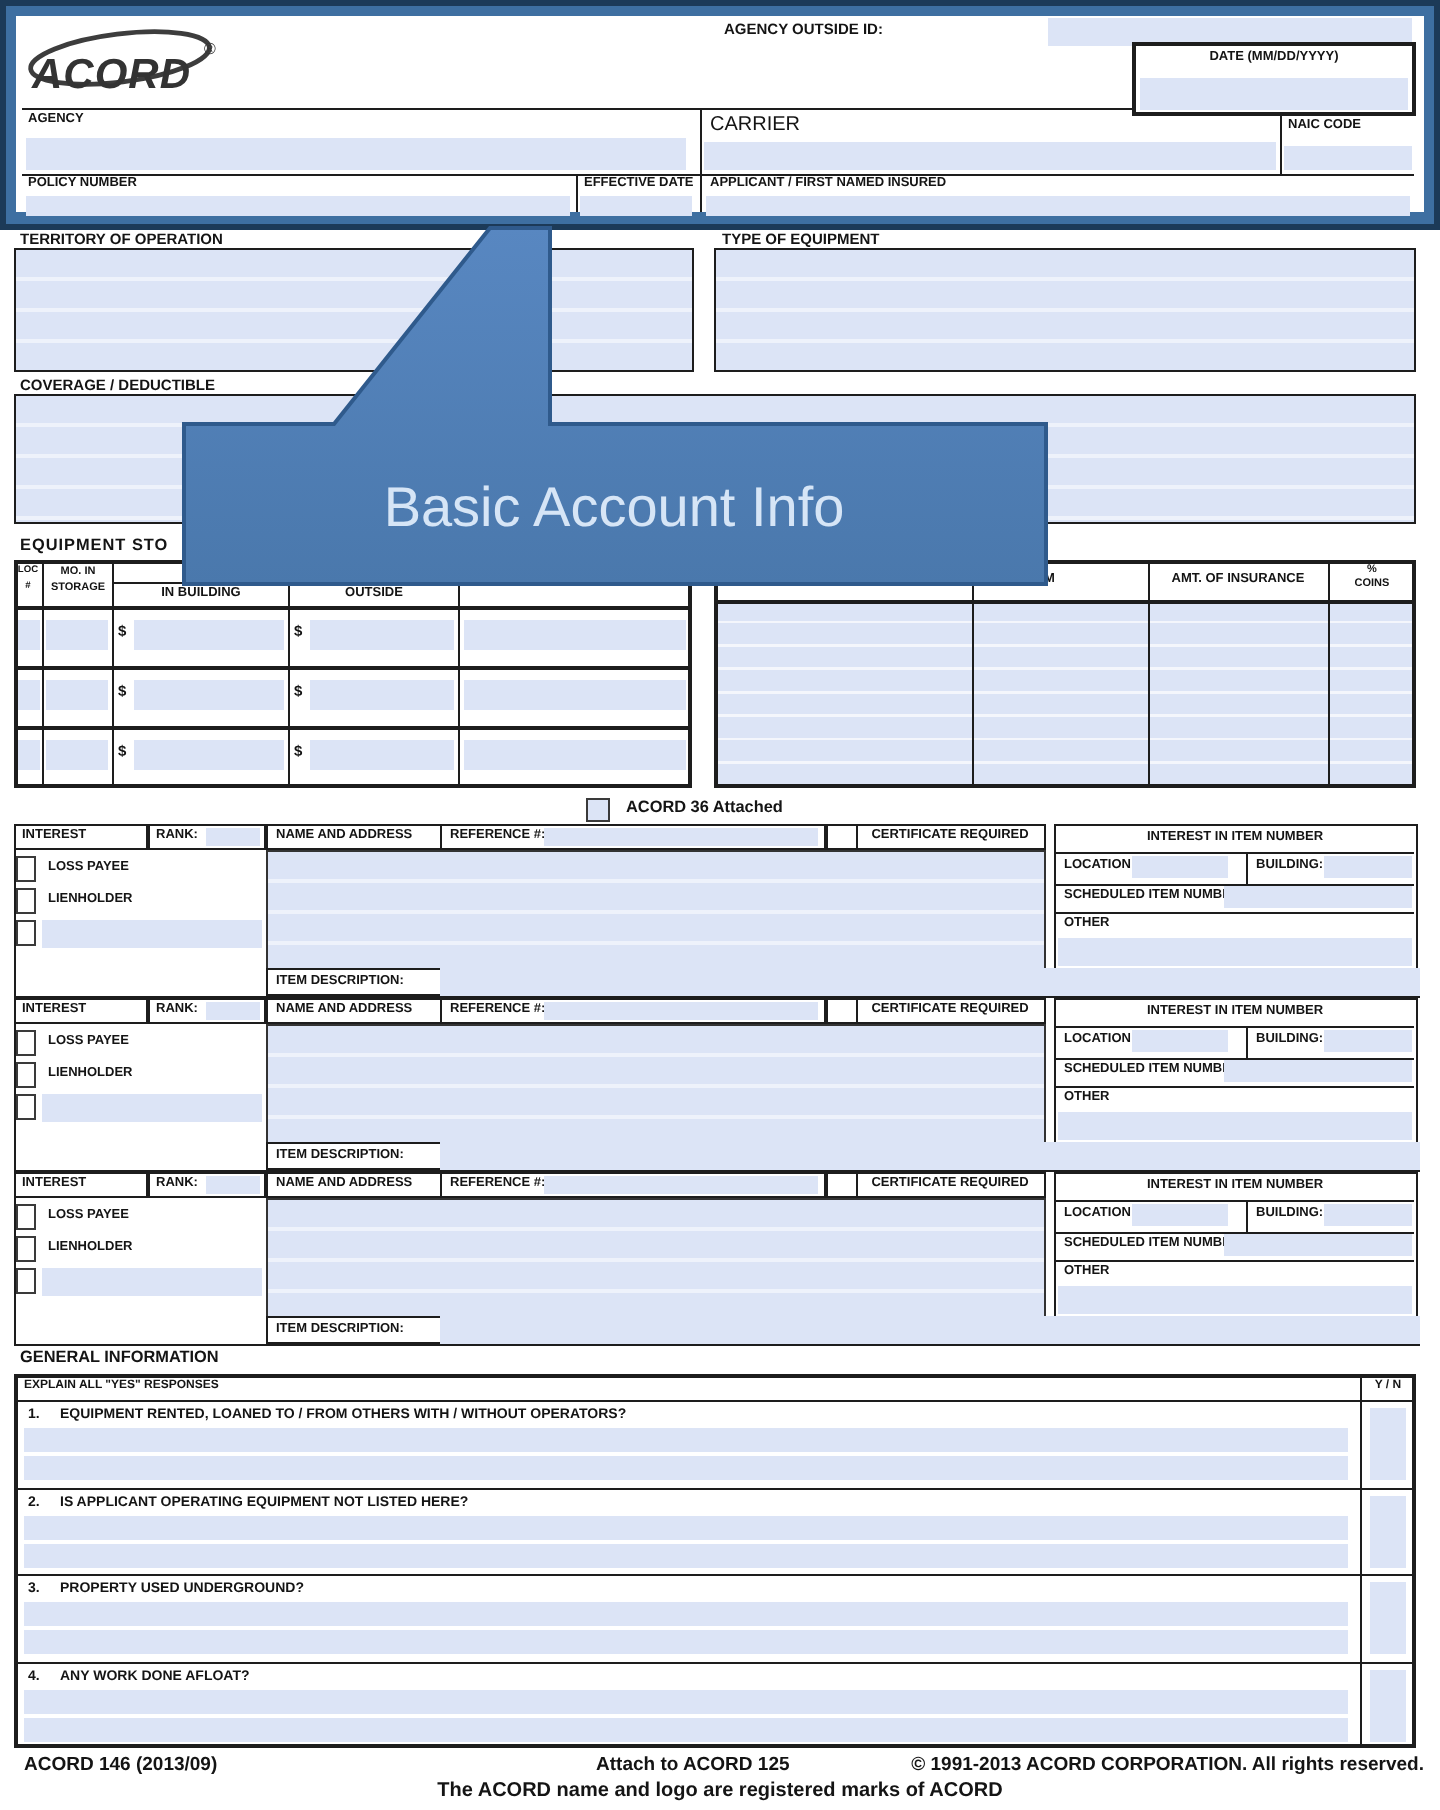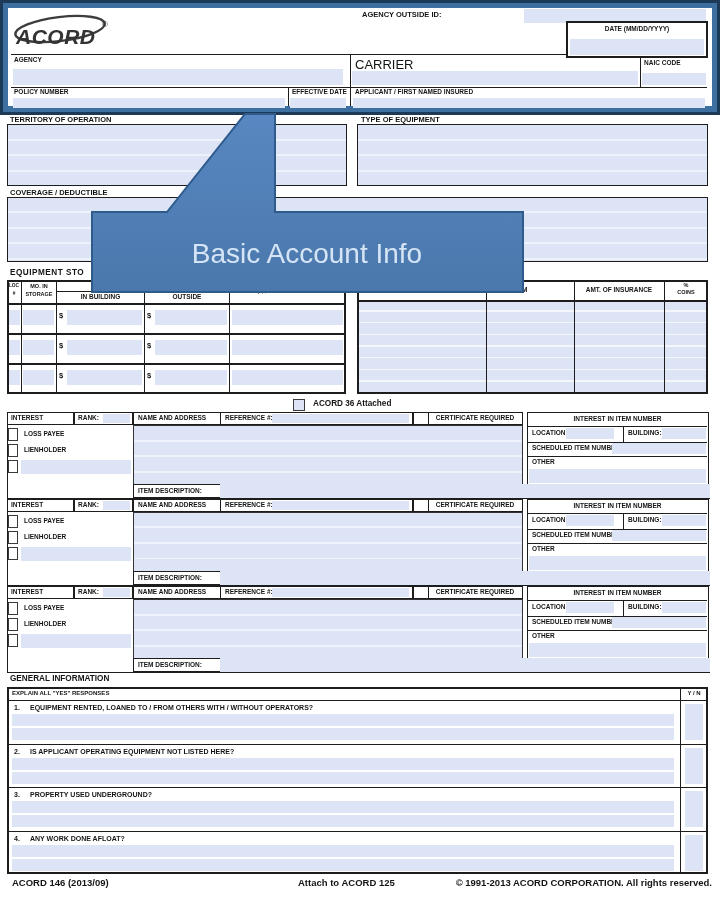--- a/index.html
+++ b/index.html
@@ -1,20 +1,20 @@
 <!DOCTYPE html>
 <html><head>
 <meta charset="utf-8">
 <style>
   html,body{margin:0;padding:0;background:#fff;}
   .page{position:relative;width:720px;height:905px;background:#fff;overflow:hidden;
         font-family:"Liberation Sans",sans-serif;color:#141414;}
   .lbl{position:absolute;font-weight:bold;color:#141414;white-space:nowrap;line-height:1;}
   .f4{font-size:4.8px}.f5{font-size:5.5px}.f6{font-size:6.5px}.f7{font-size:7.5px}
-  .f8{font-size:8.2px}.f9{font-size:13px}.f10{font-size:9.5px}
+  .f8{font-size:8.2px}.f9{font-size:10px}.f10{font-size:9.5px}
   .fld{position:absolute;background:#dce4f6;}
   .cell{position:absolute;border:1.7px solid #1d1d1d;background:#fff;box-sizing:border-box;}
   .boxln{position:absolute;border:1.7px solid #1d1d1d;box-sizing:border-box;}
   .stripes{background:repeating-linear-gradient(180deg,#dce4f6 0px,#dce4f6 13.5px,#eef2fb 13.5px,#eef2fb 15.5px);}
   .vl{position:absolute;width:0;border-left:1.4px solid #1d1d1d;}
   .hl{position:absolute;height:0;border-top:1.4px solid #1d1d1d;}
   .cb{position:absolute;background:#fff;border:1.3px solid #3a3a3a;box-sizing:border-box;}
   .iblock{position:absolute;left:7px;width:703px;height:87px;}
   .ctr{text-align:center;}
 </style>
@@ -306,20 +306,21 @@
 
   <span class="lbl" style="left:14px;top:835px;font-size:7px">4.</span>
   <span class="lbl" style="left:30px;top:835px;font-size:7px">ANY WORK DONE AFLOAT?</span>
   <div class="fld" style="left:12px;top:845px;width:662px;height:12px"></div>
   <div class="fld" style="left:12px;top:859px;width:662px;height:12px"></div>
   <div class="fld" style="left:685px;top:835px;width:18px;height:36px"></div>
 
   <span class="lbl f10" style="left:12px;top:878px">ACORD 146 (2013/09)</span>
   <span class="lbl f10" style="left:298px;top:878px">Attach to ACORD 125</span>
   <span class="lbl f10" style="right:8px;top:878px">© 1991-2013 ACORD CORPORATION.  All rights reserved.</span>
+  <div class="lbl ctr f9" style="left:0;top:891px;width:720px">The ACORD name and logo are registered marks of ACORD</div>
 
   <svg style="position:absolute;left:0;top:0;z-index:60;pointer-events:none" width="720" height="905">
     <defs>
       <linearGradient id="cg" x1="0" y1="0" x2="0" y2="1">
         <stop offset="0" stop-color="#5887c1"></stop>
         <stop offset="1" stop-color="#4a78ac"></stop>
       </linearGradient>
     </defs>
     <path d="M92,212 L167,212 L245,114 L275,114 L275,212 L523,212 L523,292 L92,292 Z" fill="url(#cg)" stroke="#2f5a8c" stroke-width="2"></path>
     <text x="307" y="263" text-anchor="middle" font-size="28" fill="#d6e5f6" font-family="Liberation Sans, sans-serif">Basic Account Info</text>

